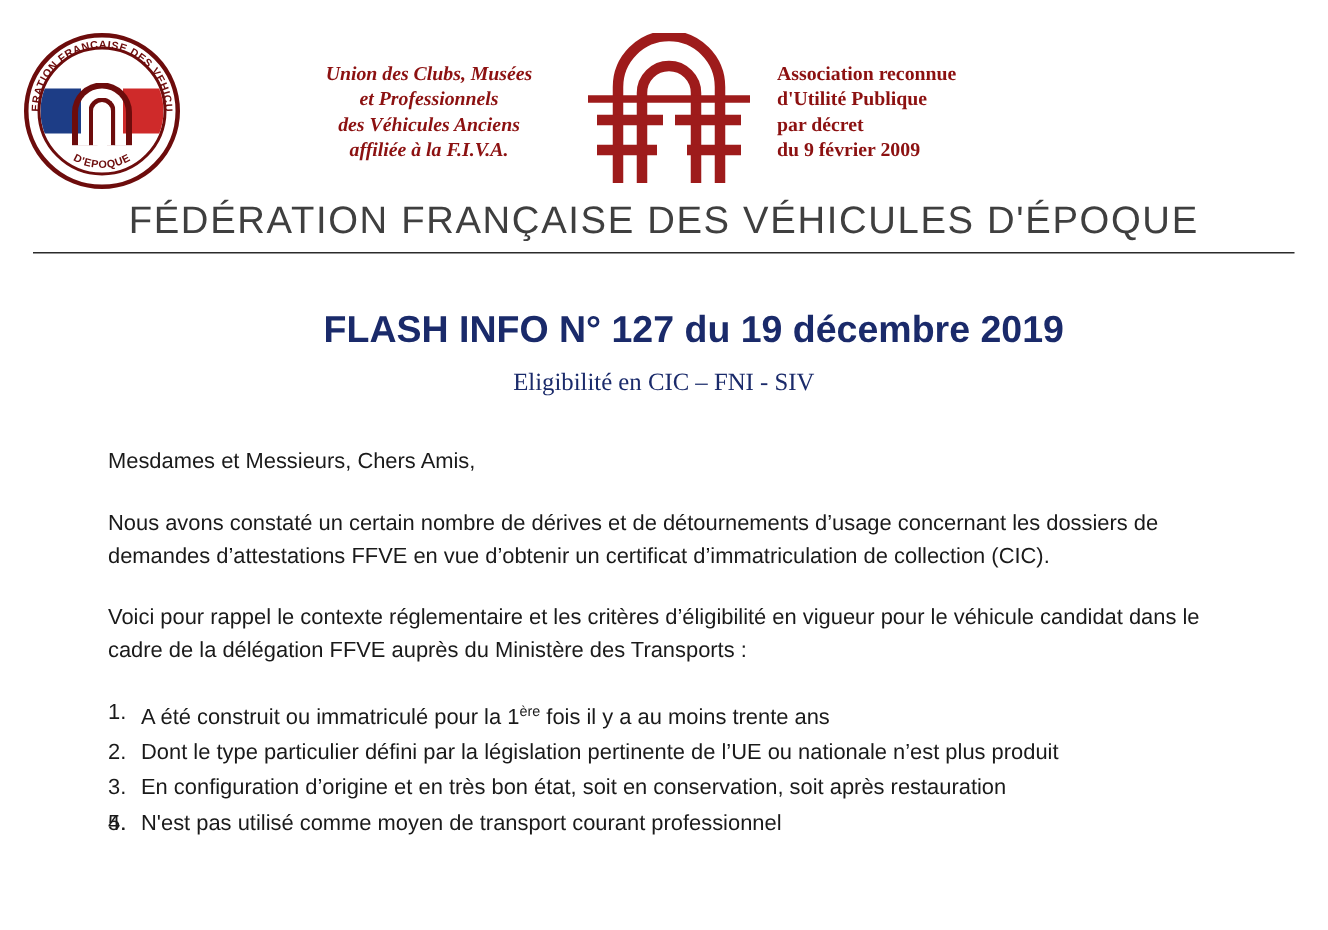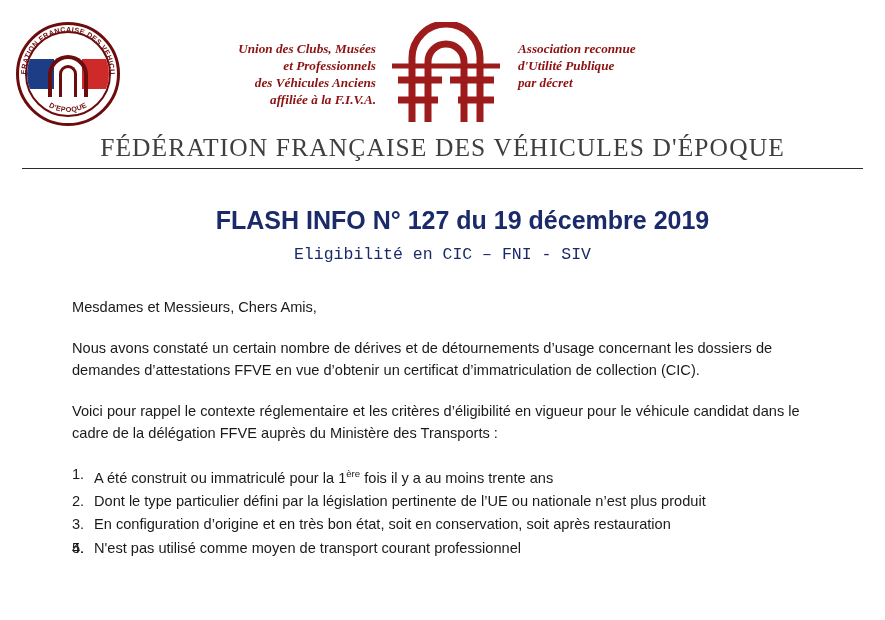--- a/index.html
+++ b/index.html
@@ -93,39 +93,38 @@
     fill: #6d0c0c;
     letter-spacing: 0.4px;
   }
 
   
   .head-text-left {
     position: absolute;
     left: 196px;
     top: 40px;
     width: 180px;
-    text-align: right;
+    text-align: center;
     color: #8c1111;
     font-family: "Liberation Serif", serif;
     font-weight: bold;
     font-style: italic;
     font-size: 13.2px;
     line-height: 17px;
   }
   
   .head-text-right {
     position: absolute;
     left: 518px;
     top: 40px;
     width: 200px;
     text-align: left;
     color: #8c1111;
     font-family: "Liberation Serif", serif;
     font-weight: bold;
-    font-style: italic;
     font-size: 13.2px;
     line-height: 17px;
   }
 
   
   .monogram {
     position: absolute;
     left: 382px;
     top: 22px;
     width: 128px;
@@ -178,21 +177,21 @@
   .logo-fiva .arc-top { top: 13px; }
   .logo-fiva .arc-bot { bottom: 12px; }
 
   
   .fed-title {
     position: absolute;
     left: 0;
     top: 133px;
     width: 885px;
     text-align: center;
-    font-family: Liberation Serif, serif;
+    font-family: Liberation Sans, sans-serif;
     font-size: 25.5px;
     color: #3f3f3f;
     letter-spacing: 1.1px;
     white-space: nowrap;
   }
   .rule {
     position: absolute;
     left: 22px;
     top: 168px;
     width: 841px;
@@ -211,21 +210,21 @@
     text-align: center;
     font-family: "Liberation Sans", sans-serif;
     font-weight: bold;
     font-size: 25px;
     color: #1a2a6a;
     margin-top: 30px;
     padding-left: 40px;
   }
   .flash-sub {
     text-align: center;
-    font-family: Liberation Mono, monospace;
+    font-family: Liberation Serif, serif;
     font-size: 16.5px;
     color: #1a2a6a;
     margin-top: 10px;
   }
 
   .content {
     margin: 32px 0 0 0;
     padding: 0 72px 0 72px;
     font-family: "Liberation Sans", sans-serif;
     font-size: 14.6px;
@@ -300,20 +299,21 @@
           <path d="M76 78 L112 78"></path>
           <path d="M10 44 L118 44" stroke-width="5"></path>
         </g>
       </svg>
     </div>
 
     <div class="head-text-right">
       <div>Association reconnue</div>
       <div>d'Utilité Publique</div>
       <div>par décret</div>
+      <div>du 9 février 2009</div>
     </div>
 
 
     <div class="fed-title">FÉDÉRATION FRANÇAISE DES VÉHICULES D'ÉPOQUE</div>
     <div class="rule"></div>
   </div>
 
   <div class="doc-body">
     <div class="flash-title">FLASH INFO N° 127 du 19 décembre 2019</div>
     <div class="flash-sub">Eligibilité en CIC – FNI - SIV</div>

